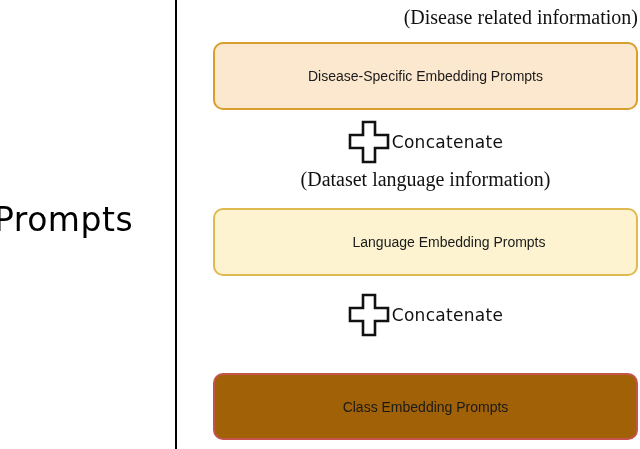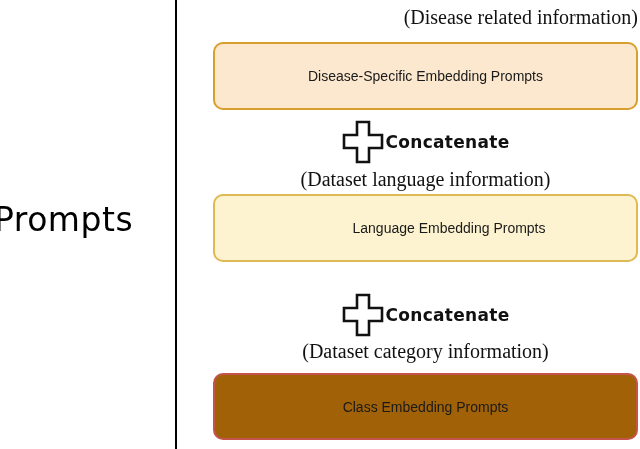--- a/index.html
+++ b/index.html
@@ -43,34 +43,34 @@
     position: absolute;
     left: 213px; width: 425px; height: 68px;
     border: 2px solid #888;
     border-radius: 10px;
     display: flex; align-items: center; justify-content: center;
     font-family: "Liberation Sans", sans-serif;
     font-size: 14px;
     color: #1a1a1a;
   }
   #box-disease  { top: 42px; }
-  #box-language { top: 194px; padding-left: 47px; }
+  #box-language { top: 208px; padding-left: 47px; }
   #box-class    { top: 373px; height: 67px; }
   .concat {
     position: absolute;
     left: 213px; width: 425px; height: 46px;
     display: flex; align-items: center; justify-content: center;
     gap: 2px;
   }
   #concat-1 { top: 119px; }
   #concat-2 { top: 292px; }
   .plus { width: 42px; height: 44px; flex: 0 0 auto; }
   .concat-label {
     font-family: "DejaVu Sans", sans-serif;
-    font-weight: bold;
+    font-weight: normal;
     font-size: 17px;
     color: #111111;
     letter-spacing: 0.3px;
     white-space: nowrap;
   }
 </style>
 </head>
 <body>
 
 <div id="page">
@@ -98,19 +98,18 @@
     <span>Language Embedding Prompts</span>
   </div>
 
   <div class="concat" id="concat-2">
     <svg class="plus" viewBox="0 0 42 44" xmlns="http://www.w3.org/2000/svg">
       <path d="M15 2 H27 V15 H40 V28 H27 V42 H15 V28 H2 V15 H15 Z" fill="#ffffff" stroke="#111111" stroke-width="2.6" stroke-linejoin="miter"></path>
     </svg>
     <span class="concat-label">Concatenate</span>
   </div>
 
-  <div class="caption" id="cap-class">(Dataset category information)</div>
 
   <div class="box" id="box-class" style="background-color: #a16207; border-color: rgb(197, 84, 76);">
     <span>Class Embedding Prompts</span>
   </div>
 
 </div>
 
 </body></html>

